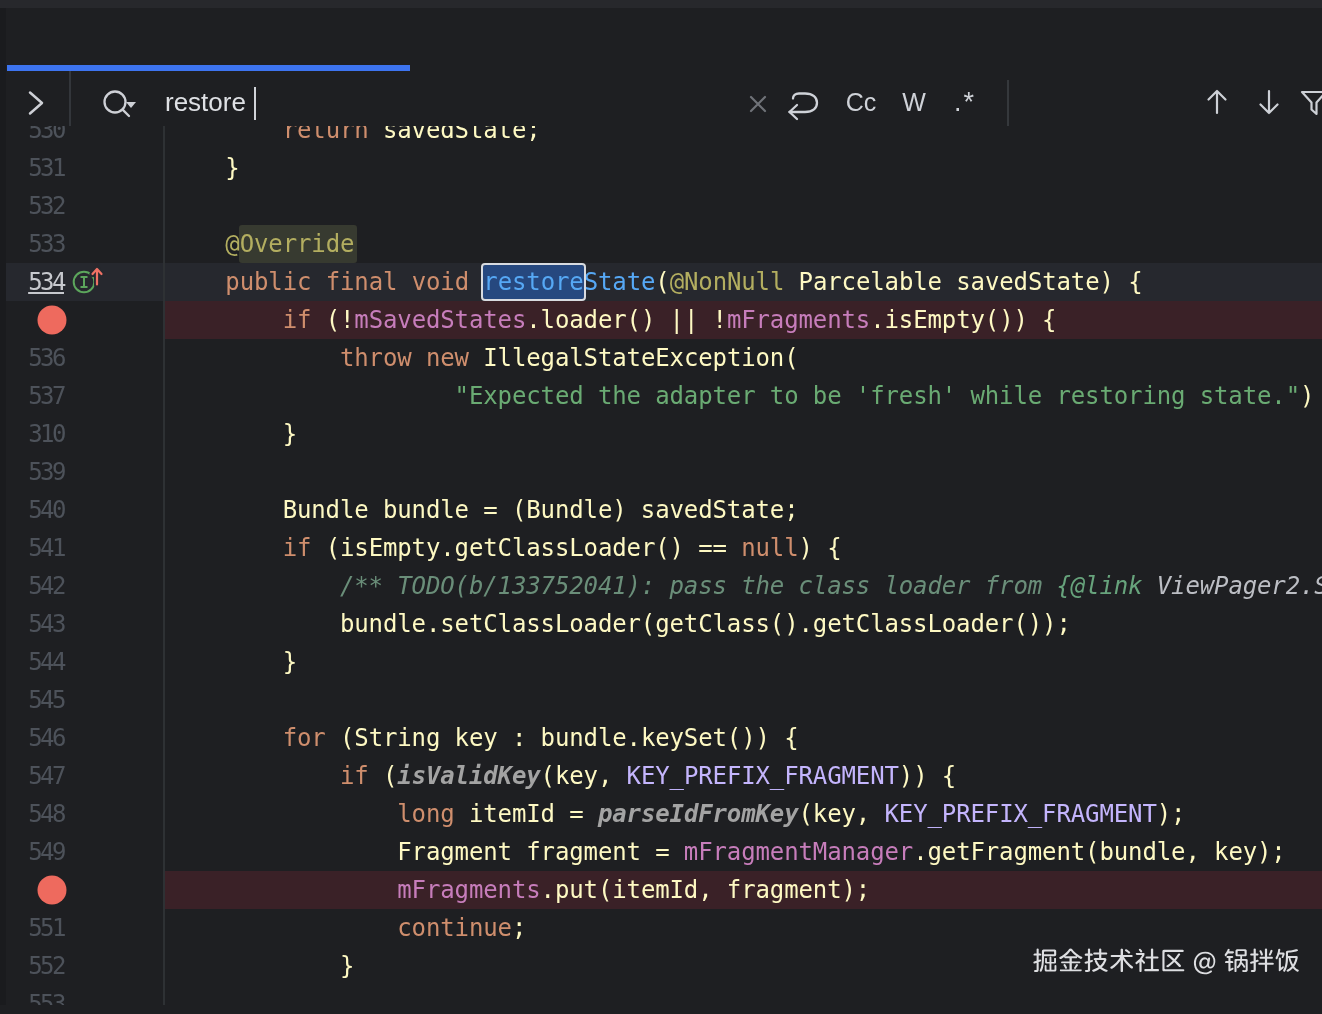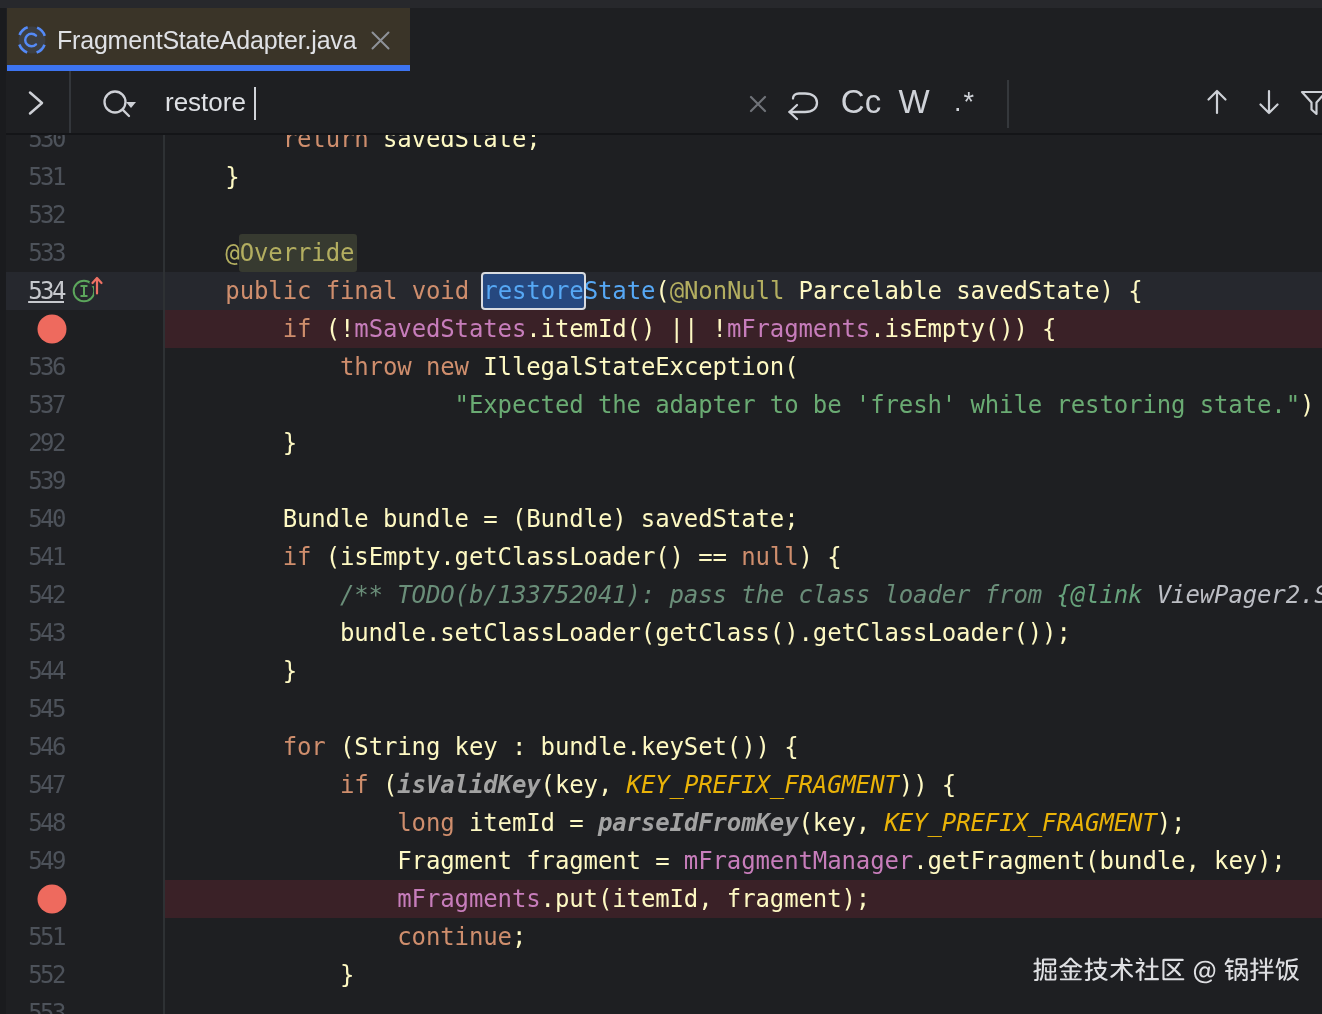--- a/index.html
+++ b/index.html
@@ -15,24 +15,24 @@
   .tab-icon { margin-left:9px; width:32px; height:32px; flex:none; }
   .tab-title { margin-left:9px; font-size:25px; color:#dfe1e5; letter-spacing:-0.2px; opacity:0.999; }
   .tab-close { margin-left:14px; width:21px; height:21px; flex:none; }
   .tab-underline { left:7px; top:65px; width:403px; height:6px; background:#3d74f0; }
   
   .searchbar { left:0; top:71px; width:1322px; height:64px; background:#1e1f22; border-bottom:2px solid #141518; }
   .sb-vdiv1 { left:69px; top:71px; width:2px; height:62px; background:#33363b; }
   .sb-vdiv2 { left:1007px; top:80px; width:2px; height:48px; background:#35383c; }
   .sb-query { left:165px; top:71px; height:62px; display:flex; align-items:center; font-size:26px; color:#dfe1e5; opacity:0.999; }
   .sb-cursor { left:254px; top:87px; width:2px; height:33px; background:#d0d3d8; }
-  .sb-textbtn { top:71px; height:62px; display:flex; align-items:center; justify-content:center; font-size:33px; color:#cfd2d8; opacity:0.999; }
+  .sb-textbtn { top:71px; height:62px; display:flex; align-items:center; justify-content:center; font-size:25px; color:#cfd2d8; opacity:0.999; }
   .sb-count { left:1064px; top:71px; width:90px; height:62px; display:flex; align-items:center; justify-content:center; font-size:25px; color:#6e7177; opacity:0.999; }
   
-  .editor { left:0; top:135px; width:1322px; height:879px; overflow:hidden; background:#1e1f22;padding-left:38px; }
+  .editor { left:0; top:126px; width:1322px; height:879px; overflow:hidden; background:#1e1f22;padding-left:38px; }
   .caret-row { left:0; width:1322px; height:38px; background:#26282e; }
   .bp-row { left:165px; width:1157px; height:38px; background:#3a2127; }
   .override-box { left:239px; width:118px; height:38px; background:#373a30; border-radius:3px; }
   .gutter-sep { left:163px; top:0; width:2px; height:879px; background:#2e3134; }
   .left-strip { left:0; top:0; width:6px; height:879px; background:#1a1b1e; }
   .win-left-strip { left:0; top:8px; width:6px; height:127px; background:#1a1b1e; }
   .gutter-nums { left:0; top:-15px; width:66px; opacity:0.999; }
   .gutter-nums div {
     height:38px; line-height:38px; text-align:right;
     font-family:"DejaVu Sans Mono", monospace; font-size:24px; color:#4d525a;
@@ -43,50 +43,40 @@
   .code-lines > div {
     height:38px; line-height:38px; white-space:pre;
     font-family:"DejaVu Sans Mono", monospace; font-size:24px; letter-spacing:-0.12px;
     color:#bcbec4;
   }
   .tk-p { color:#fef9c3; }
   .tk-k { color:#cf8e6d; }
   .tk-s { color:#6aab73; }
   .tk-a { color:#b3ae60; }
   .tk-f { color:#c77dbb; }
-  .tk-sf { color:#eab308; font-style:italic; }
+  .tk-sf { color:#c4b5fd; }
   .tk-sm { color:#a3a3a3; font-style:italic; font-weight:bold; }
   .tk-fn { color:#56a8f5; }
   .tk-d { color:#6a8e79; font-style:italic; }
   .tk-dt { color:#67a37c; font-style:italic; }
   .tk-dv { color:#bcbec4; font-style:italic; }
   .tk-ov { color:#b3ae60; }
   .tk-m {
     color:#56a8f5; background:#26487f;
     outline:2px solid #d8dbe0; border-radius:2px;
     padding:3px 0;
   }
   .watermark { left:1032px; top:818px; }
 </style>
 </head>
 <body>
 
 <div class="window">
   <div class="abs topstrip"></div>
 
-  <div class="abs tab">
-    <svg class="tab-icon" viewBox="0 0 32 32">
-      <circle cx="16" cy="16" r="13.4" fill="rgba(84,138,247,0.13)" stroke="#548af7" stroke-width="2.6" stroke-dasharray="11.41 9.64" stroke-dashoffset="16.23" stroke-linecap="butt"></circle>
-      <path d="M 20.0 11.6 A 6.3 6.3 0 1 0 20.0 20.4" fill="none" stroke="#548af7" stroke-width="2.4" stroke-linecap="round"></path>
-    </svg>
-    <span class="tab-title">FragmentStateAdapter.java</span>
-    <svg class="tab-close" viewBox="0 0 21 21">
-      <path d="M2.5 2.5 L18.5 18.5 M18.5 2.5 L2.5 18.5" stroke="#8e9299" stroke-width="2" stroke-linecap="round"></path>
-    </svg>
-  </div>
   <div class="abs tab-underline"></div>
 
   <div class="abs searchbar"></div>
   <svg class="abs" style="left:25px;top:89px;" width="22" height="28" viewBox="0 0 22 28">
     <path d="M5 3.5 L17 14 L5 24.5" fill="none" stroke="#ced0d6" stroke-width="2.5" stroke-linecap="round" stroke-linejoin="round"></path>
   </svg>
   <div class="abs sb-vdiv1"></div>
   <svg class="abs" style="left:98px;top:85px;" width="42" height="36" viewBox="0 0 42 36">
     <circle cx="17" cy="17" r="10.5" fill="none" stroke="#ced0d6" stroke-width="2.3"></circle>
     <path d="M24.6 24.6 L31 31" stroke="#ced0d6" stroke-width="2.3" stroke-linecap="round"></path>
@@ -125,21 +115,21 @@
     <div class="abs override-box" id="override-box" style="top: 99px;"></div>
     <div class="abs gutter-nums" id="gutter-nums">
         <div>530</div>
         <div>531</div>
         <div>532</div>
         <div>533</div>
         <div class="cur">534</div>
         <div style="visibility: hidden;">535</div>
         <div>536</div>
         <div>537</div>
-        <div>292</div>
+        <div>310</div>
         <div>539</div>
         <div>540</div>
         <div>541</div>
         <div>542</div>
         <div>543</div>
         <div>544</div>
         <div>545</div>
         <div>546</div>
         <div>547</div>
         <div>548</div>
@@ -148,21 +138,21 @@
         <div>551</div>
         <div>552</div>
         <div>553</div>
       </div>
     <div class="abs code-lines" id="code-lines">
         <div><span class="tk-p">        </span><span class="tk-k">return</span><span class="tk-p"> savedState;</span></div>
         <div><span class="tk-p">    }</span></div>
         <div></div>
         <div><span class="tk-p">    </span><span class="tk-a">@</span><span class="tk-ov">Override</span></div>
         <div><span class="tk-p">    </span><span class="tk-k">public</span><span class="tk-p"> </span><span class="tk-k">final</span><span class="tk-p"> </span><span class="tk-k">void</span><span class="tk-p"> </span><span class="tk-m">restore</span><span class="tk-fn">State</span><span class="tk-p">(</span><span class="tk-a">@NonNull</span><span class="tk-p"> Parcelable savedState) {</span></div>
-        <div><span class="tk-p">        </span><span class="tk-k">if</span><span class="tk-p"> (!</span><span class="tk-f">mSavedStates</span><span class="tk-p">.itemId() || !</span><span class="tk-f">mFragments</span><span class="tk-p">.isEmpty()) {</span></div>
+        <div><span class="tk-p">        </span><span class="tk-k">if</span><span class="tk-p"> (!</span><span class="tk-f">mSavedStates</span><span class="tk-p">.loader() || !</span><span class="tk-f">mFragments</span><span class="tk-p">.isEmpty()) {</span></div>
         <div><span class="tk-p">            </span><span class="tk-k">throw</span><span class="tk-p"> </span><span class="tk-k">new</span><span class="tk-p"> IllegalStateException(</span></div>
         <div><span class="tk-p">                    </span><span class="tk-s">"Expected the adapter to be 'fresh' while restoring state."</span><span class="tk-p">)</span></div>
         <div><span class="tk-p">        }</span></div>
         <div></div>
         <div><span class="tk-p">        Bundle bundle = (Bundle) savedState;</span></div>
         <div><span class="tk-p">        </span><span class="tk-k">if</span><span class="tk-p"> (isEmpty.getClassLoader() == </span><span class="tk-k">null</span><span class="tk-p">) {</span></div>
         <div><span class="tk-p">            </span><span class="tk-d">/** TODO(b/133752041): pass the class loader from </span><span class="tk-dt">{@link </span><span class="tk-dv">ViewPager2.S</span></div>
         <div><span class="tk-p">            bundle.setClassLoader(getClass().getClassLoader());</span></div>
         <div><span class="tk-p">        }</span></div>
         <div></div>

